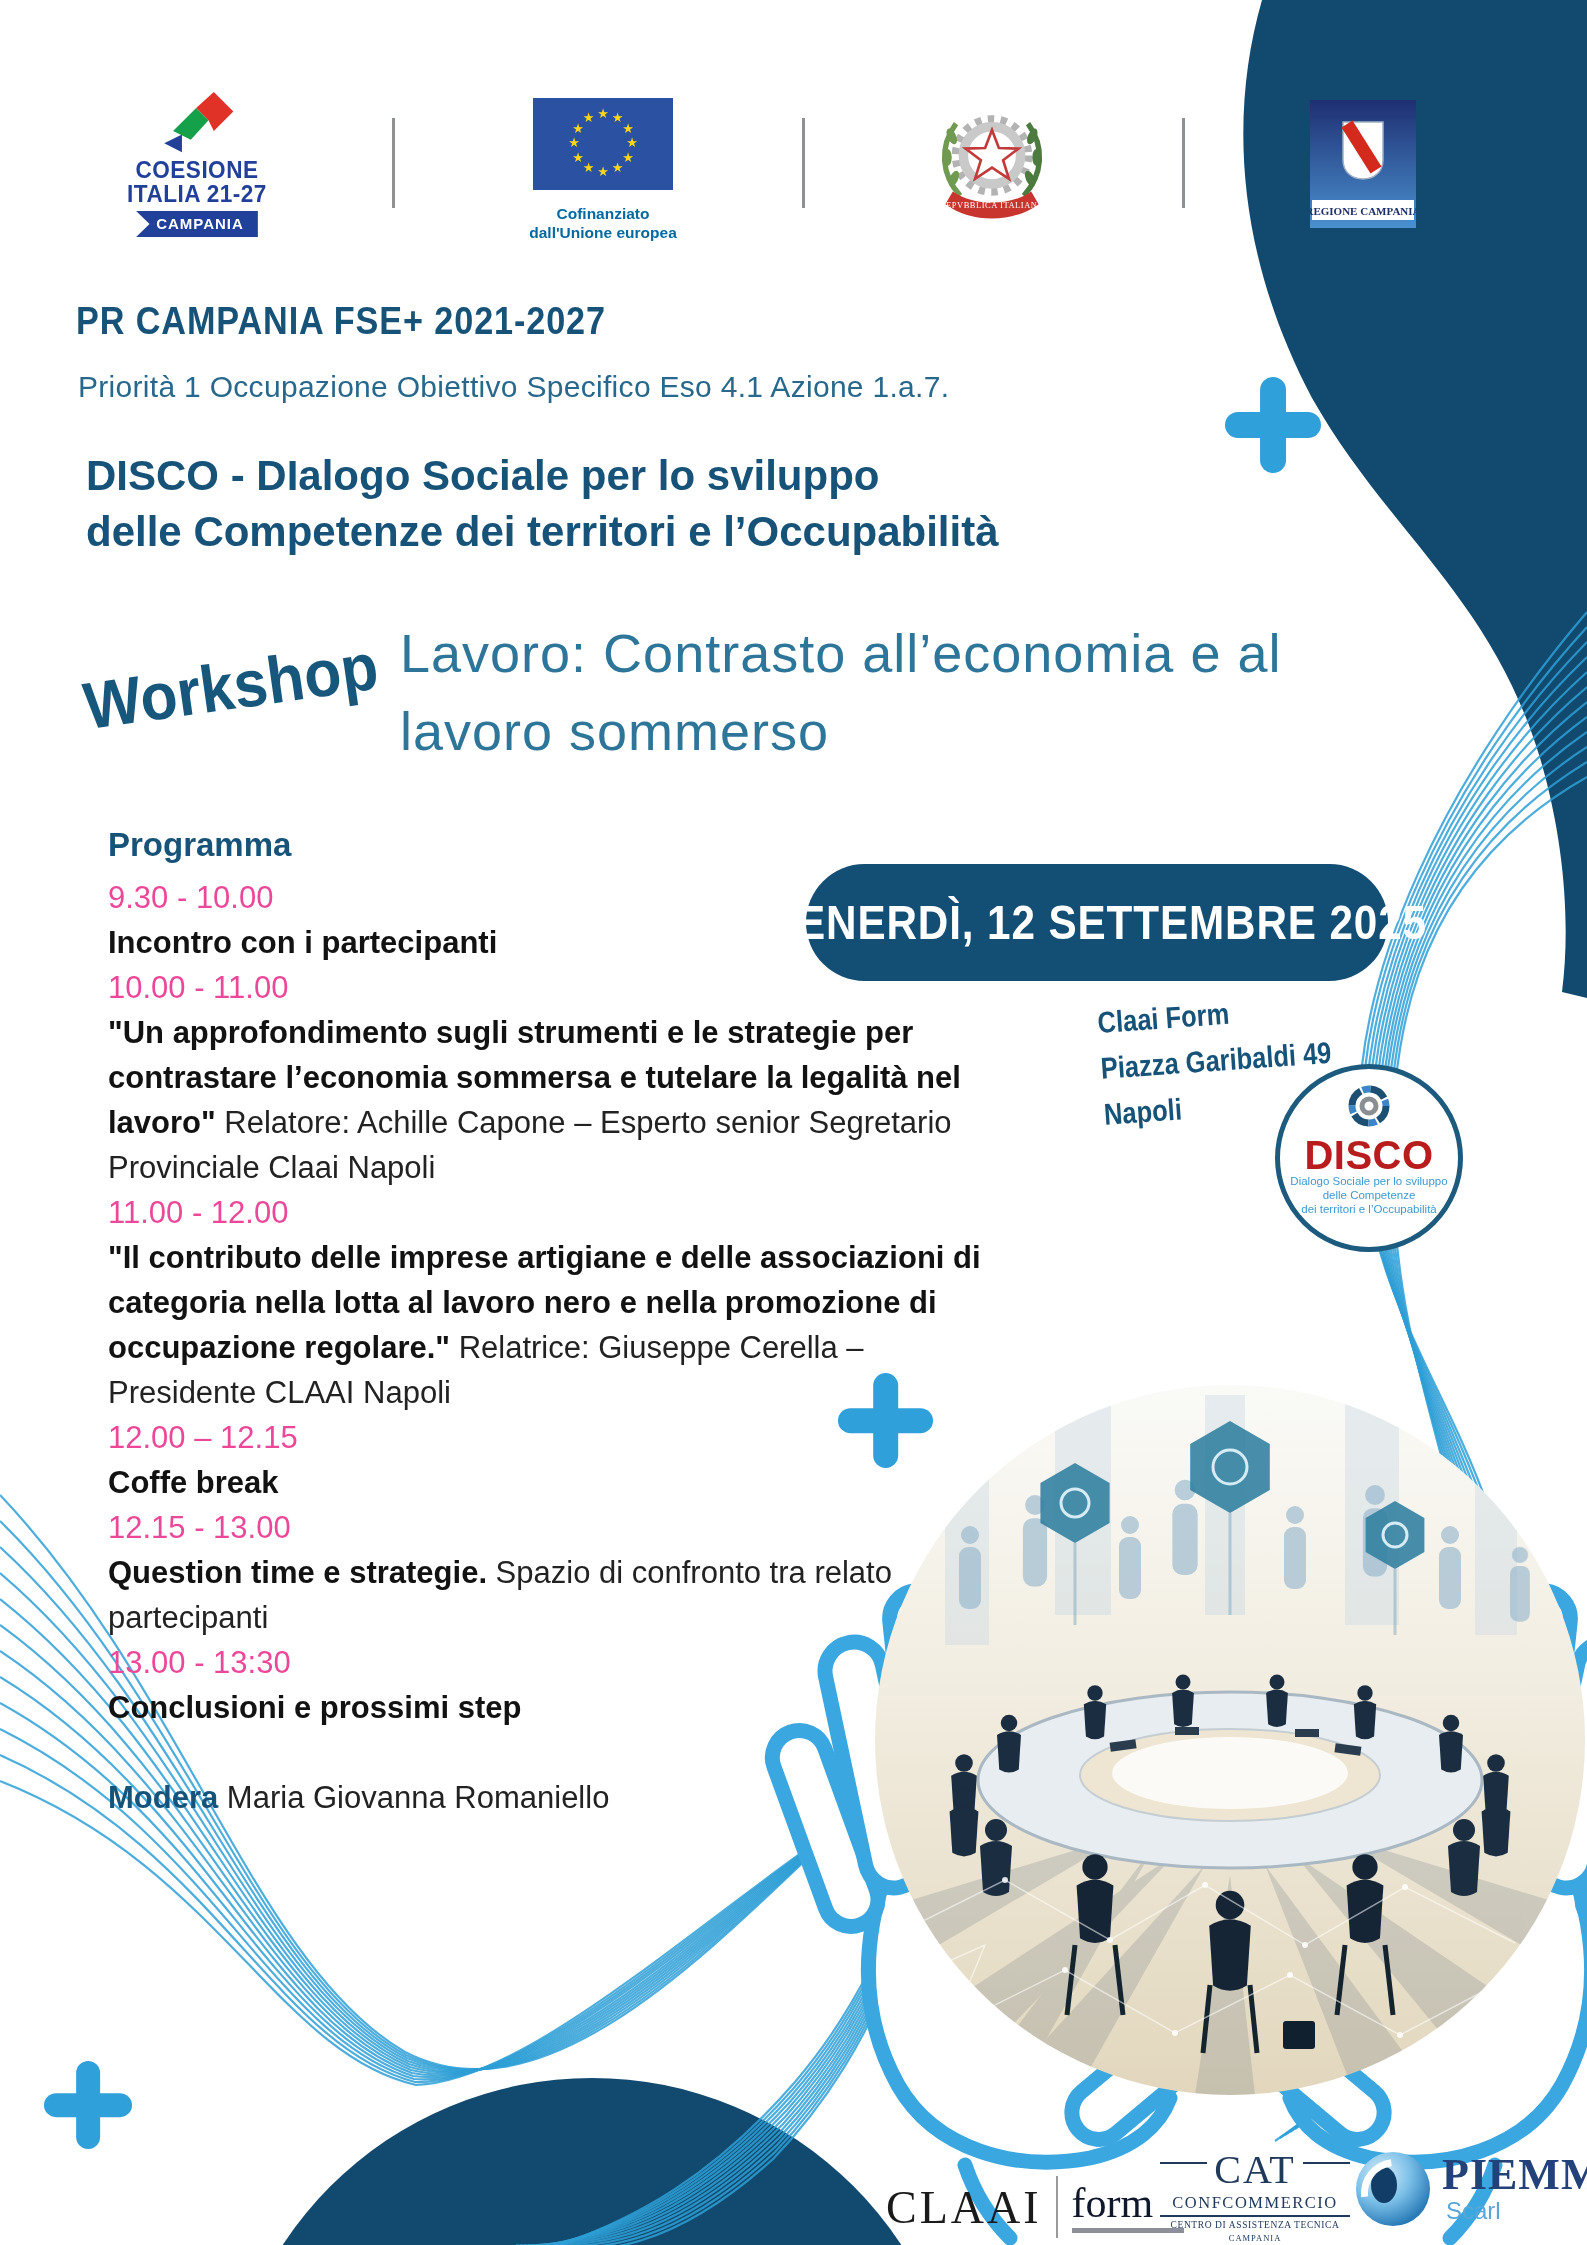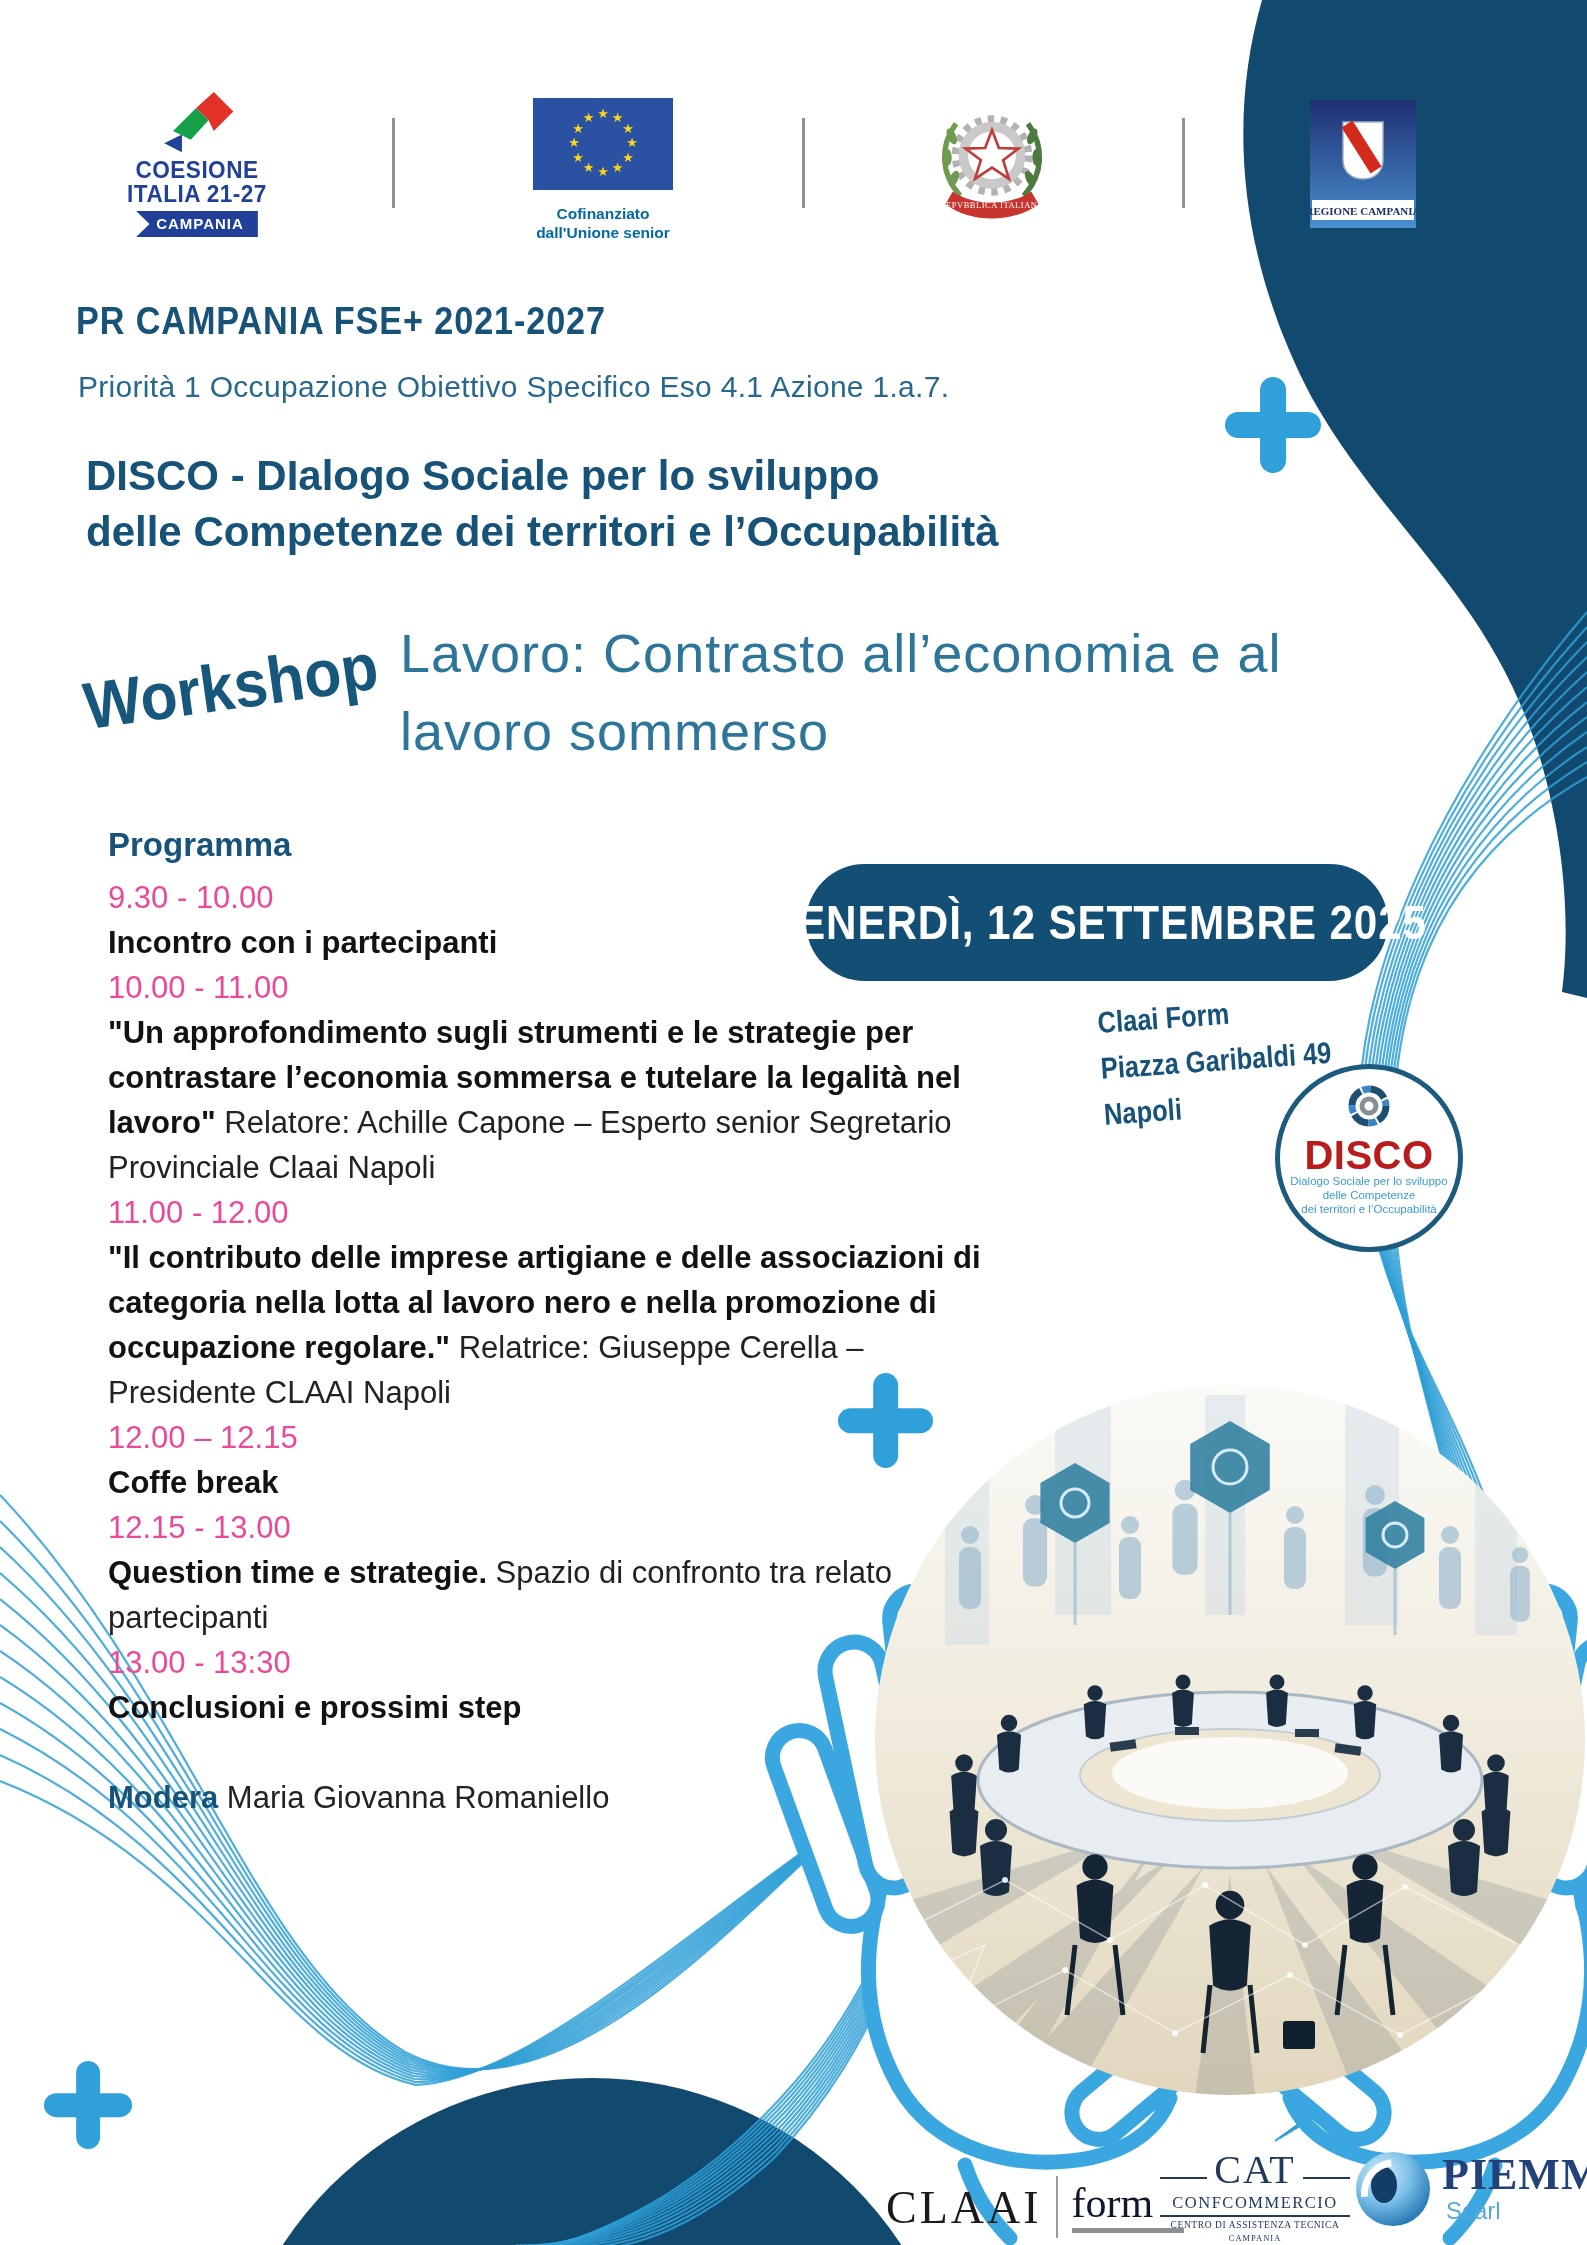--- a/index.html
+++ b/index.html
@@ -63,21 +63,21 @@
   
   .photo{left:875px;top:1385px;width:710px;height:710px;border-radius:50%;overflow:hidden;}
 
   
   .claai{left:886px;top:2176px;display:flex;align-items:center;gap:14px;font-family:"Liberation Serif","DejaVu Serif",serif;}
   .claai .cname{font-size:46px;color:#1a1a1a;letter-spacing:3px;}
   .claai .cdiv{width:2px;height:62px;background:#9a9a9a;}
   .claai .cform{font-size:42px;color:#0f172a;line-height:1;font-family:Liberation Serif, serif;}
   .claai .cbar{height:5px;width:112px;background:#8d9197;margin-top:4px;}
   .cat{left:1160px;top:2146px;width:190px;text-align:center;color:#203a5c;font-family:"Liberation Serif","DejaVu Serif",serif;}
-  .cat .row1{display:flex;align-items:center;gap:7px;}
+  .cat .row1{display:flex;gap:7px;}
   .cat .rule{flex:1;height:2px;background:#203a5c;margin-top:16px;}
   .cat .big{font-size:40px;letter-spacing:2px;}
   .cat .mid{font-size:16.5px;letter-spacing:1.5px;border-bottom:2px solid #203a5c;padding-bottom:2px;}
   .cat .s1{font-size:9.5px;letter-spacing:.6px;margin-top:3px;}
   .cat .s2{font-size:8.5px;letter-spacing:1px;margin-top:3px;}
   .piemmei{left:1356px;top:2152px;display:flex;align-items:center;gap:12px;}
   .pm-icon{position:relative;width:74px;height:74px;border-radius:50%;
      background:radial-gradient(circle at 35% 30%,#d8edf8,#7cc0e8 40%,#2a7cb8 75%,#1b5f96);}
   .pm-icon::after{content:"";position:absolute;left:5px;top:7px;width:54px;height:54px;border-radius:50%;
      border:7px solid transparent;border-left-color:#ffffff;transform:rotate(38deg);}
@@ -287,21 +287,21 @@
           <text x="84.5" y="74">★</text>
         <text x="70" y="78">★</text>
           <text x="55.5" y="74">★</text>
           <text x="45" y="64">★</text>
         <text x="41" y="49">★</text>
           <text x="45" y="35">★</text>
           <text x="55.5" y="24">★</text>
       </g>
     </svg>
     <div class="cap">Cofinanziato</div>
-    <div class="cap" style="margin-top:0;">dall'Unione senior</div>
+    <div class="cap" style="margin-top:0;">dall'Unione europea</div>
   </div>
 
   <div class="vdiv" style="left:802px;"></div>
 
   <div class="abs emblem">
     <svg width="128" height="142" viewBox="0 0 120 134">
       <circle cx="60" cy="58" r="34" fill="none" stroke="#b3b3b3" stroke-width="8" stroke-dasharray="6 6"></circle>
       <circle cx="60" cy="58" r="27" fill="none" stroke="#c9c9c9" stroke-width="9"></circle>
       <path d="M60 34 L66.5 51 L85 51.5 L70.5 62.5 L76 80 L60 69.5 L44 80 L49.5 62.5 L35 51.5 L53.5 51 Z" fill="#ffffff" stroke="#c23b3b" stroke-width="2.5"></path>
       <path d="M30 96 C12 76 10 50 26 28" fill="none" stroke="#6f9a4f" stroke-width="5"></path>

